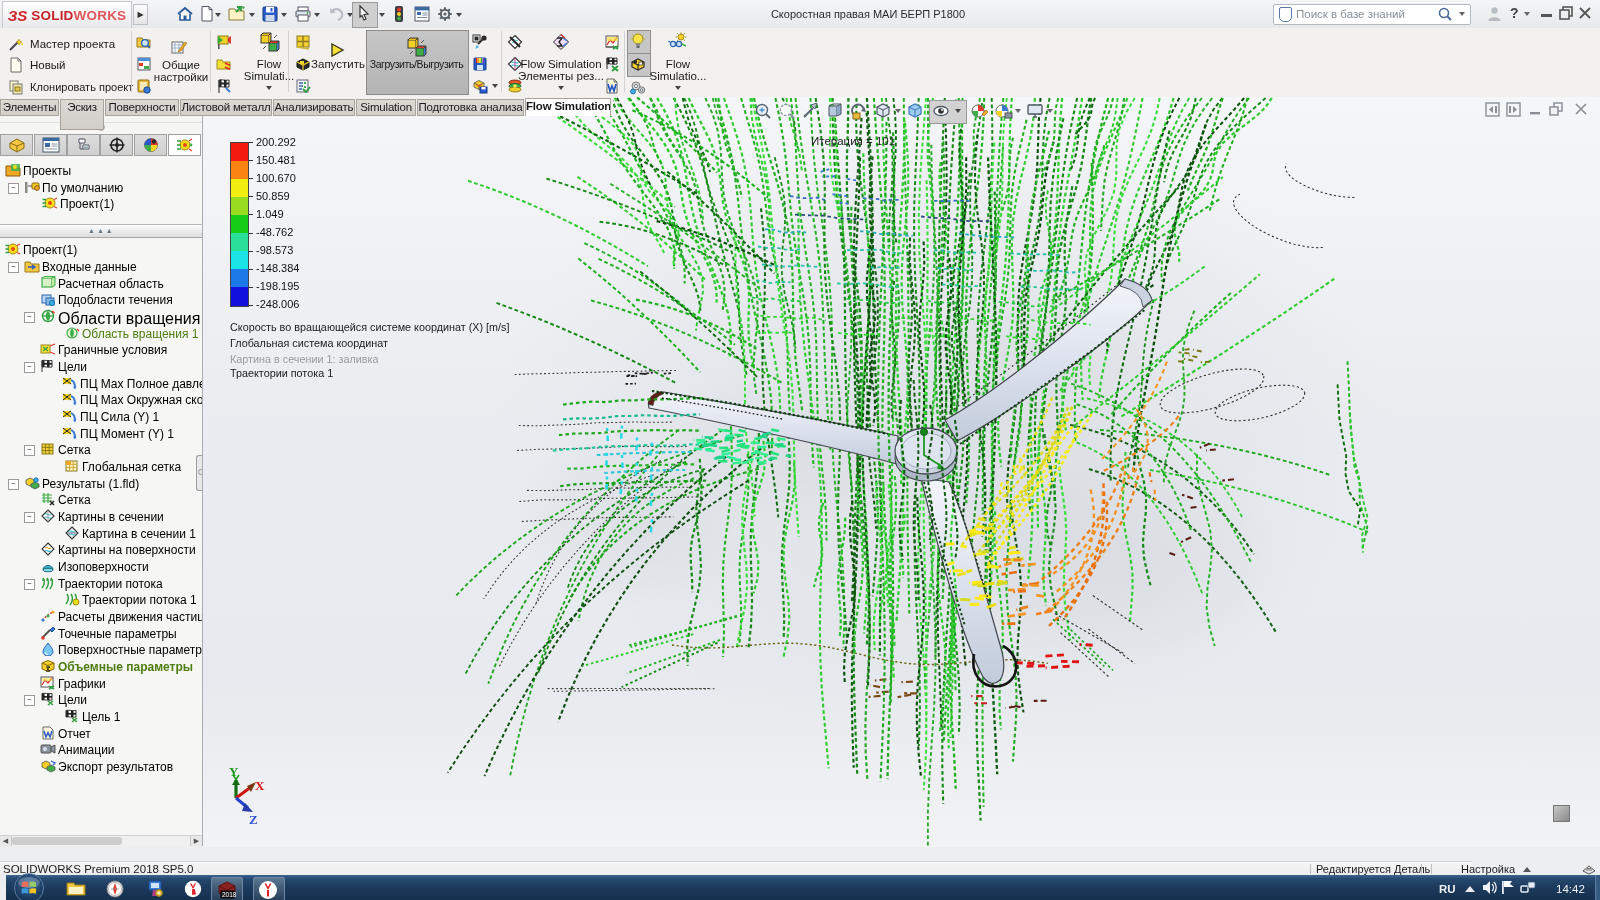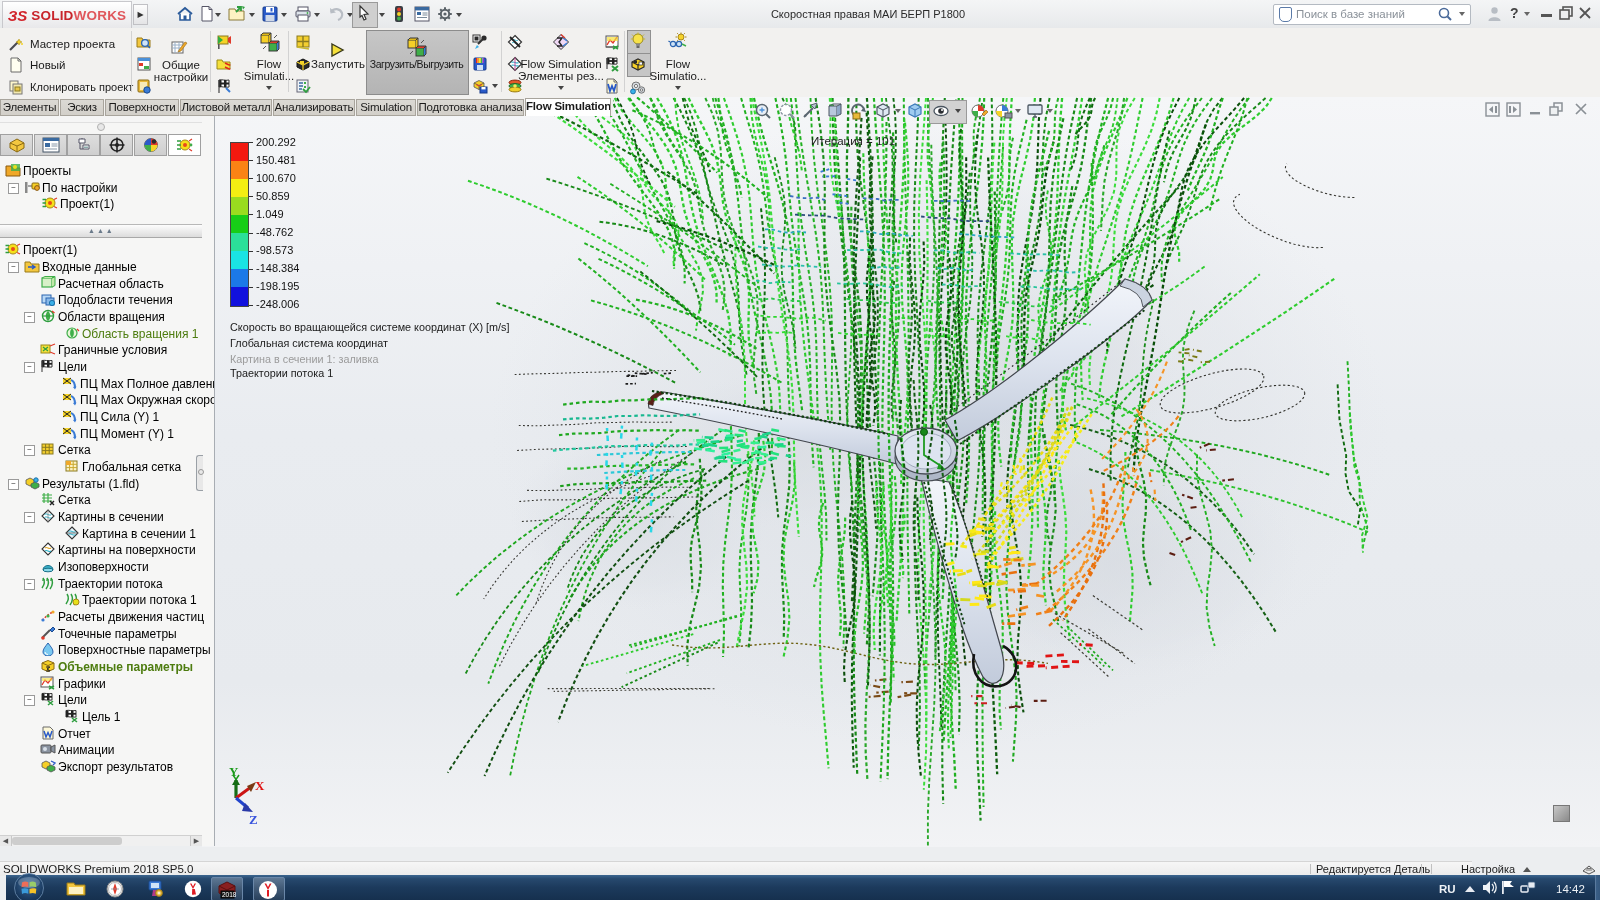--- a/index.html
+++ b/index.html
@@ -1,20 +1,20 @@
 <!DOCTYPE html>
 <html><head><meta charset="utf-8">
 <style>
 * { margin:0; padding:0; box-sizing:content-box; }
 body { font-family:"Liberation Sans", sans-serif; width:1600px; height:900px; overflow:hidden; }
 #app { position:relative; width:1600px; height:900px; background:#eceef0; }
 #titlebar { position:absolute; left:0; top:0; width:1600px; height:28px; background:linear-gradient(#f4f5f6,#e7e9eb); border-bottom:1px solid #cdd0d4; }
 #ribbon { position:absolute; left:0; top:28px; width:1600px; height:69px; background:#f2f1ef; border-bottom:1px solid #c9c9c9; }
 #tabrow { position:absolute; left:0; top:97px; width:613px; height:19px; background:#f2f1ef; z-index:5; }
-#leftpanel { position:absolute; left:0; top:116px; width:202px; height:730px; background:#f6f6f5; border-right:1px solid #a8adb3; z-index:4; overflow:hidden;padding-left:12px; }
+#leftpanel { position:absolute; left:0; top:116px; width:202px; height:730px; background:#f6f6f5; border-right:1px solid #a8adb3; z-index:4; overflow:hidden; }
 #viewport { position:absolute; left:202px; top:97px; width:1398px; height:750px; overflow:hidden; z-index:1; }
 #viewport > svg { position:absolute; left:0; top:0; }
 #modeltabs { position:absolute; left:0; top:846px; width:1600px; height:15px; z-index:6; }
 #statusbar { position:absolute; left:0; top:861px; width:1472px; height:14px; background:linear-gradient(#f6f6f6,#ebebeb); border-top:1px solid #d5d5d5; z-index:6; }
 #taskbar { position:absolute; left:0; top:875px; width:1600px; height:25px; background:linear-gradient(#3c6690 0%,#27496e 15%,#1c3a5c 50%,#16304e 100%); z-index:7;margin-left:6px; }
 </style></head>
 <body>
 <div id="app">
 <div id="titlebar">
       <div style="position:absolute;left:2px;top:1px;width:128px;height:26px;background:linear-gradient(#ffffff,#e8e8ea);border:1px solid #c8c8cc;display:flex;align-items:center;justify-content:center">
@@ -309,21 +309,21 @@
           <circle cx="11" cy="12" r="2.6" fill="#cfe4f7" stroke="#2a64b0" stroke-width="1.2"></circle>
           <path d="M7.6,12 h0.8 M2,10 l-1.5,-1" stroke="#2a64b0" stroke-width="1.2"></path>
           <path d="M14,12 l4,2" stroke="#3fae49" stroke-width="1.5"></path>
         </svg></div>
       <div style="position:absolute;left:678px;top:30px;transform:translateX(-50%);font-size:11.5px;color:#1a1a1a;font-weight:normal;white-space:nowrap">Flow</div>
       <div style="position:absolute;left:678px;top:42px;transform:translateX(-50%);font-size:11.5px;color:#1a1a1a;font-weight:normal;white-space:nowrap">Simulatio...</div>
       <div style="position:absolute;left:675px;top:58px;width:0;height:0;border-left:3.5px solid transparent;border-right:3.5px solid transparent;border-top:4px solid #444"></div>
     </div>
 <div id="tabrow">
       <div style="position:absolute;left:0px;top:2px;width:59px;height:17px;background:linear-gradient(#dbd9d4,#d2cfc9);border:1px solid #a8a49c;box-sizing:border-box;font-size:11.5px;font-weight:normal;color:#1a1a1a;text-align:center;line-height:15px;white-space:nowrap;overflow:hidden;letter-spacing:-0.2px">Элементы</div>
-      <div style="position:absolute;left:60px;top:2px;width:44px;height:17px;background:linear-gradient(#dbd9d4,#d2cfc9);border:1px solid #a8a49c;box-sizing:border-box;font-size:11.5px;font-weight:normal;color:#1a1a1a;text-align:center;line-height:15px;white-space:nowrap;overflow:hidden;letter-spacing:-0.2px">Эскиз</div>
+      <div style="position:absolute;left:60px;top:2px;width:44px;height:31px;background:linear-gradient(#dbd9d4,#d2cfc9);border:1px solid #a8a49c;box-sizing:border-box;font-size:11.5px;font-weight:normal;color:#1a1a1a;text-align:center;line-height:15px;white-space:nowrap;overflow:hidden;letter-spacing:-0.2px">Эскиз</div>
       <div style="position:absolute;left:105px;top:2px;width:74px;height:17px;background:linear-gradient(#dbd9d4,#d2cfc9);border:1px solid #a8a49c;box-sizing:border-box;font-size:11.5px;font-weight:normal;color:#1a1a1a;text-align:center;line-height:15px;white-space:nowrap;overflow:hidden;letter-spacing:-0.2px">Поверхности</div>
       <div style="position:absolute;left:180px;top:2px;width:92px;height:17px;background:linear-gradient(#dbd9d4,#d2cfc9);border:1px solid #a8a49c;box-sizing:border-box;font-size:11.5px;font-weight:normal;color:#1a1a1a;text-align:center;line-height:15px;white-space:nowrap;overflow:hidden;letter-spacing:-0.2px">Листовой металл</div>
       <div style="position:absolute;left:273px;top:2px;width:82px;height:17px;background:linear-gradient(#dbd9d4,#d2cfc9);border:1px solid #a8a49c;box-sizing:border-box;font-size:11.5px;font-weight:normal;color:#1a1a1a;text-align:center;line-height:15px;white-space:nowrap;overflow:hidden;letter-spacing:-0.2px">Анализировать</div>
       <div style="position:absolute;left:356px;top:2px;width:60px;height:17px;background:linear-gradient(#dbd9d4,#d2cfc9);border:1px solid #a8a49c;box-sizing:border-box;font-size:11.5px;font-weight:normal;color:#1a1a1a;text-align:center;line-height:15px;white-space:nowrap;overflow:hidden;letter-spacing:-0.2px">Simulation</div>
       <div style="position:absolute;left:417px;top:2px;width:107px;height:17px;background:linear-gradient(#dbd9d4,#d2cfc9);border:1px solid #a8a49c;box-sizing:border-box;font-size:11.5px;font-weight:normal;color:#1a1a1a;text-align:center;line-height:15px;white-space:nowrap;overflow:hidden;letter-spacing:-0.2px">Подготовка анализа</div>
       <div style="position:absolute;left:525px;top:1px;width:86px;height:18px;background:#ffffff;border:1px solid #a8a49c;border-bottom:none;box-sizing:border-box;font-size:11.5px;font-weight:bold;color:#1a1a1a;text-align:center;line-height:15px;white-space:nowrap;overflow:hidden;letter-spacing:-0.2px">Flow Simulation</div>
     </div>
 <div id="viewport">
       <svg id="vpsvg" width="1398" height="750" viewBox="202 97 1398 750">
 <defs>
@@ -1052,21 +1052,21 @@
           <circle cx="10" cy="4" r="2" fill="#e8e01a"></circle>
         </svg></div>
       <div style="position:absolute;left:23px;top:48px;font-size:12px;color:#000;font-weight:normal;white-space:nowrap">Проекты</div>
       <div style="position:absolute;left:8px;top:67px;width:9px;height:9px;background:#fff;border:1px solid #9a9a9a;font-size:8px;line-height:7px;text-align:center;color:#333">−</div>
       <div style="position:absolute;left:24px;top:64px"><svg width="16" height="14" viewBox="0 0 16 14">
           <rect x="1" y="2" width="2.5" height="11" fill="#888"></rect>
           <path d="M4,6 h5" stroke="#888" stroke-width="1.5"></path>
           <rect x="8" y="3" width="7" height="6" rx="1" fill="#f5cf27" stroke="#8a6a14"></rect>
           <circle cx="13" cy="8" r="2.4" fill="#f0a828" stroke="#8a5a10"></circle>
         </svg></div>
-      <div style="position:absolute;left:42px;top:65px;font-size:12px;color:#000;font-weight:normal;white-space:nowrap">По настройки</div>
+      <div style="position:absolute;left:42px;top:65px;font-size:12px;color:#000;font-weight:normal;white-space:nowrap">По умолчанию</div>
       <div style="position:absolute;left:42px;top:80px"><svg width="16" height="14" viewBox="0 0 16 14">
           <circle cx="8" cy="7" r="5" fill="#f5e01a" stroke="#a8881a"></circle>
           <circle cx="8" cy="7" r="2" fill="#e84a1a"></circle>
           <g stroke="#2f9e3f" stroke-width="1.3">
             <path d="M0.5,3.5 h3.5 M0.5,7 h3.5 M0.5,10.5 h3.5"></path>
           </g>
           <g stroke="#e03a2a" stroke-width="1.1">
             <path d="M12,3.5 l3,-1.5 M12,10.5 l3,1.5"></path>
           </g>
         </svg></div>
@@ -1101,21 +1101,21 @@
           <circle cx="12" cy="11" r="2.6" fill="#3ab0e8" stroke="#1a70a8"></circle>
         </svg></div>
       <div style="position:absolute;left:58px;top:177px;font-size:12px;color:#000;font-weight:normal;white-space:nowrap">Подобласти течения</div>
       <div style="position:absolute;left:24px;top:196px;width:9px;height:9px;background:#fff;border:1px solid #9a9a9a;font-size:8px;line-height:7px;text-align:center;color:#333">−</div>
       <div style="position:absolute;left:40px;top:193px"><svg width="16" height="14" viewBox="0 0 16 14">
           <circle cx="8" cy="7" r="5.5" fill="none" stroke="#2f9e3f" stroke-width="1.4"></circle>
           <path d="M8,2 C11,4 11,10 8,12 C5,10 5,4 8,2" fill="#3fae49"></path>
           <path d="M2.5,7 h11" stroke="#2f9e3f" stroke-width="1.2"></path>
           <path d="M12,2 l2.5,2" stroke="#e03a2a" stroke-width="1.4"></path>
         </svg></div>
-      <div style="position:absolute;left:58px;top:194px;font-size:12px;color:#000;font-weight:normal;white-space:nowrap">Области вращения</div>
+      <div style="position:absolute;left:58px;top:194px;font-size:16px;color:#000;font-weight:normal;white-space:nowrap">Области вращения</div>
       <div style="position:absolute;left:64px;top:210px"><svg width="16" height="14" viewBox="0 0 16 14">
           <circle cx="8" cy="7" r="5" fill="#e8f5d8" stroke="#3fae49" stroke-width="1.2"></circle>
           <path d="M8,2.5 C10.5,4 10.5,10 8,11.5 M8,2.5 C5.5,4 5.5,10 8,11.5" fill="#3fae49"></path>
           <path d="M13,3 l2,2" stroke="#e03a2a" stroke-width="1.3"></path>
         </svg></div>
       <div style="position:absolute;left:82px;top:211px;font-size:12px;color:#4d7c0f;font-weight:normal;white-space:nowrap">Область вращения 1</div>
       <div style="position:absolute;left:40px;top:226px"><svg width="16" height="14" viewBox="0 0 16 14">
           <rect x="1" y="3" width="9" height="8" fill="#f5e03a" stroke="#9a8a18"></rect>
           <path d="M10,4 l5,-2 M10,10 l5,2" stroke="#e03a2a" stroke-width="1.3"></path>
           <path d="M3,5 l5,4 M3,9 l5,-4" stroke="#2f9e3f" stroke-width="1.2"></path>

